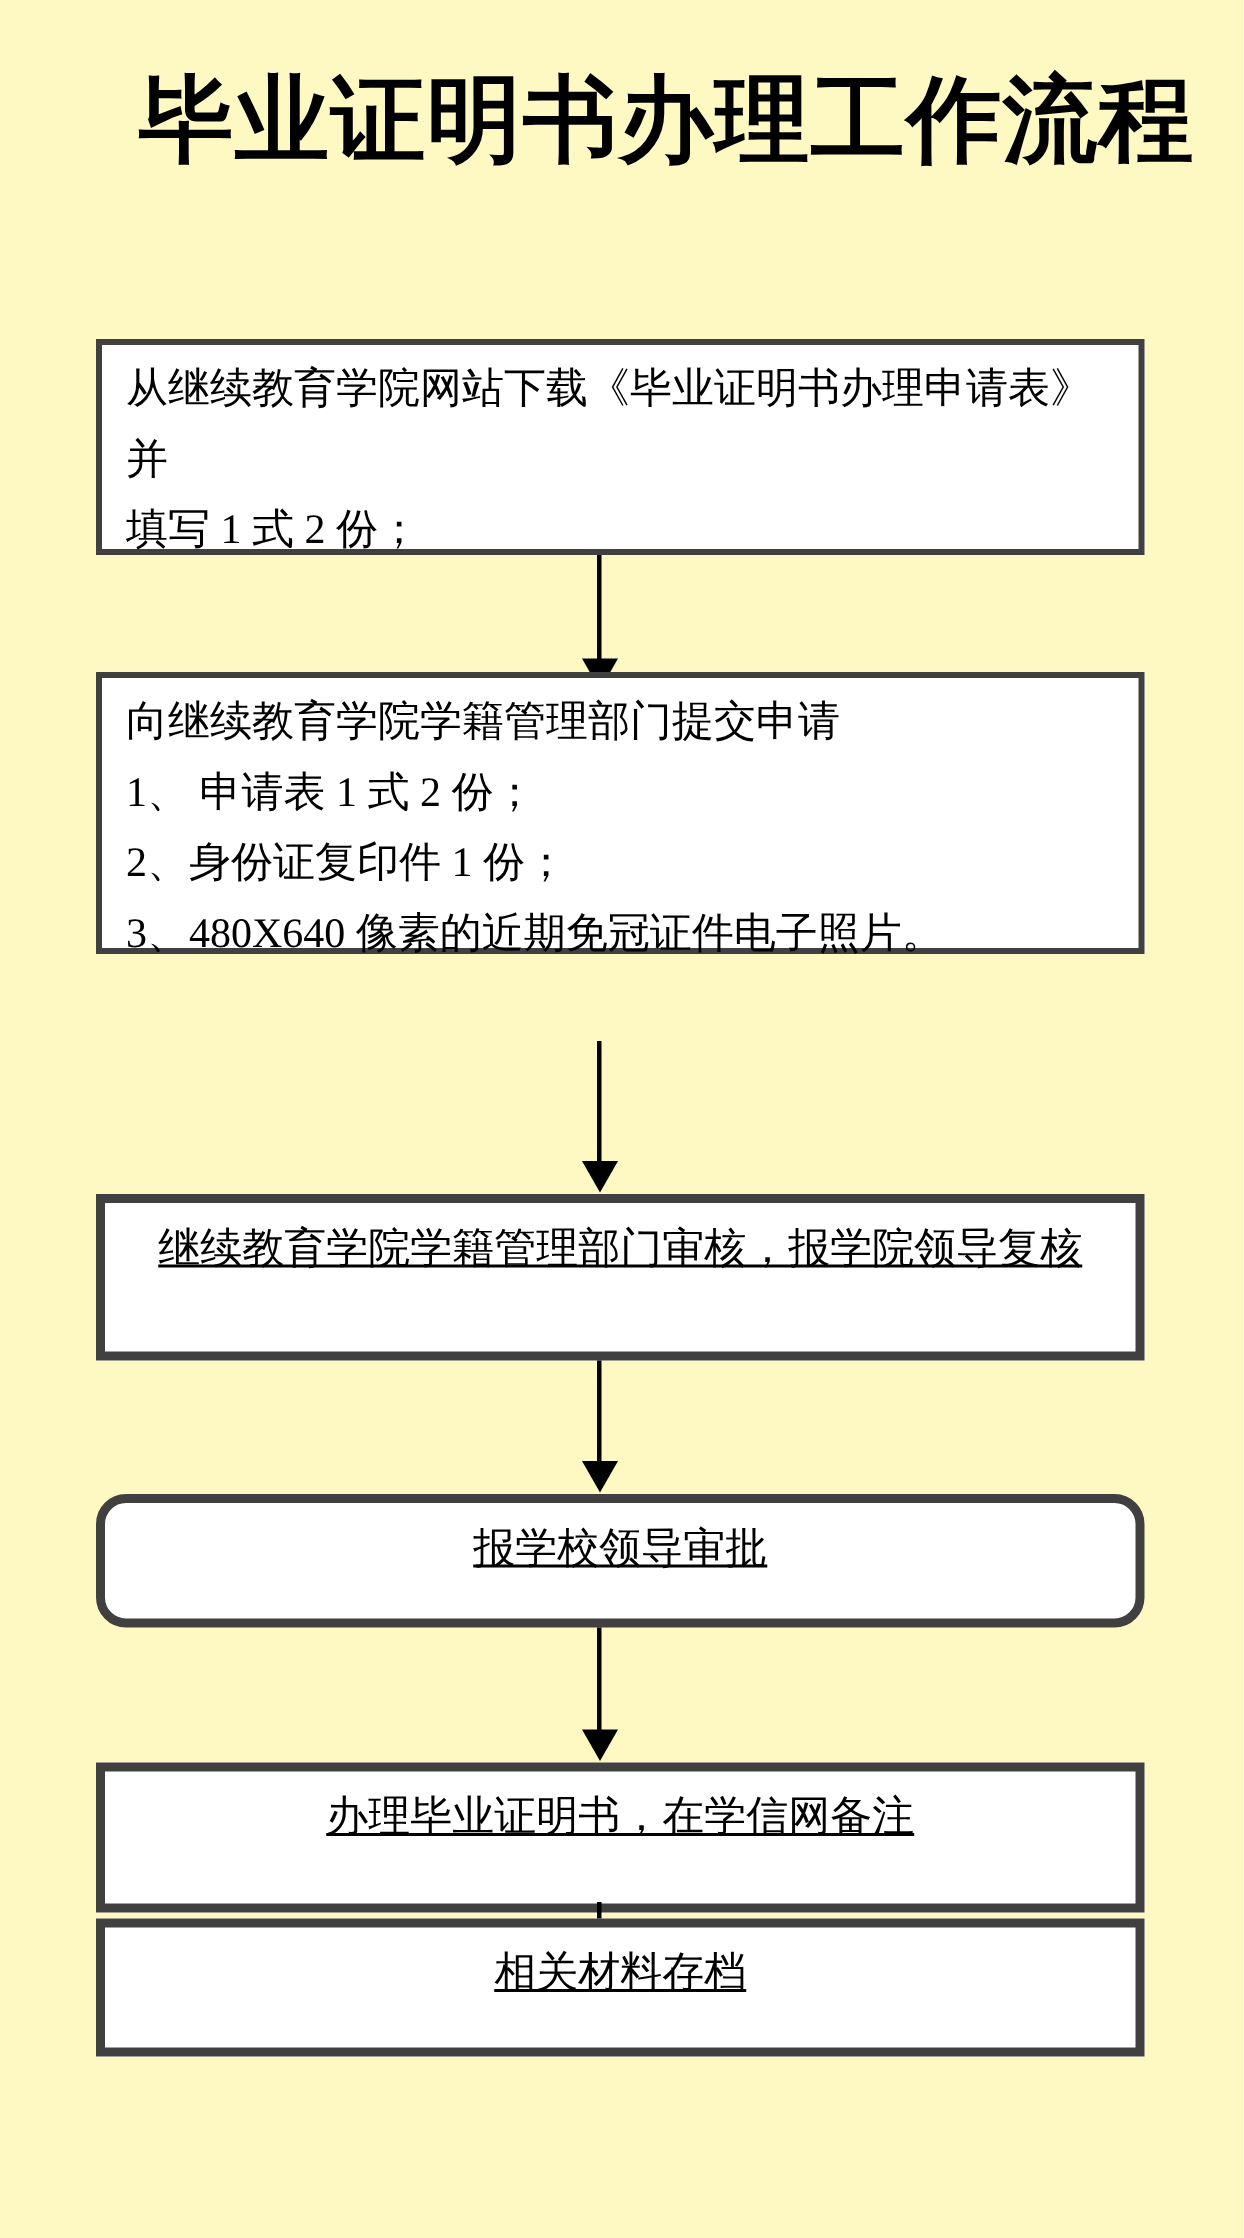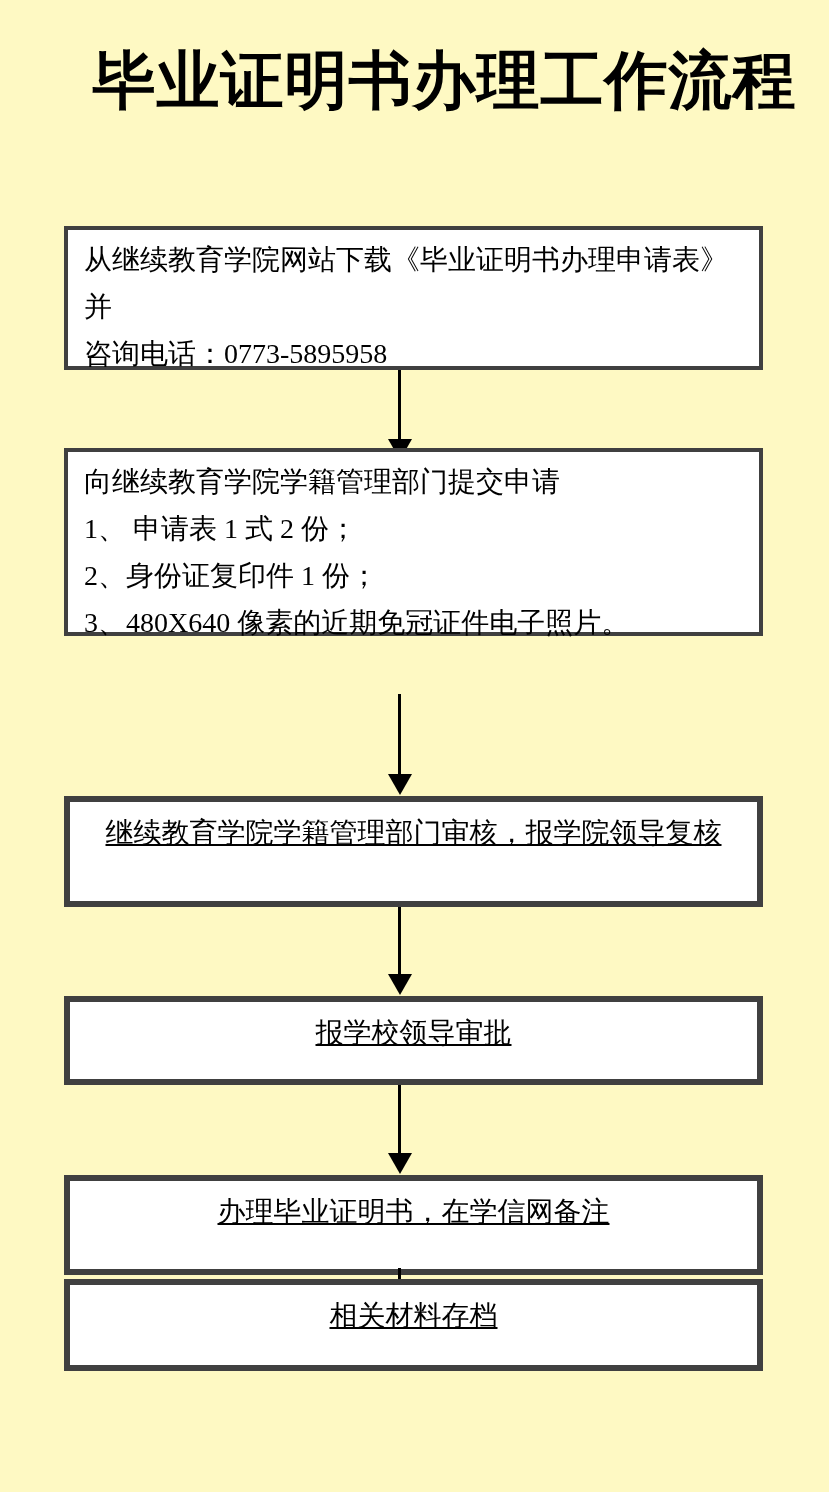--- a/index.html
+++ b/index.html
@@ -38,21 +38,21 @@
     border: 6px solid #404040;
     background: #ffffff;
     font-size: 28px;
     line-height: 47px;
   }
   .align-left   { text-align: left;   padding: 6px 18px 0 16px; }
   .align-center { text-align: center; padding: 7px 10px 0 10px; text-decoration: underline; }
   .box1 { top: 226px;  height: 144px; border-width: 4px; }
   .box2 { top: 448px;  height: 188px; border-width: 4px; }
   .box3 { top: 796px;  height: 111px; }
-  .box4 { top: 996px;  height: 89px;  }
+  .box4 { top: 996px;  height: 89px; border-radius: 20px;  }
   .box5 { top: 1175px; height: 100px; text-align: center;  }
   .box6 { top: 1279px; height: 92px;  }
   .line { white-space: pre-wrap; }
 
   .arrow {
     position: absolute;
     left: 388px;
     width: 24px;
   }
   .arrow .stem {
@@ -81,21 +81,21 @@
 </style>
 </head>
 <body>
 
 <div class="page">
 
   <h1 class="title">毕业证明书办理工作流程</h1>
 
   <div class="box box1 align-left">
     <div class="line">从继续教育学院网站下载《毕业证明书办理申请表》并</div>
-    <div class="line">咨询电话：0773-5895958</div>
+    <div class="line">填写 1 式 2 份；</div>
   </div>
 
   <div class="arrow arrow1">
     <div class="stem"></div>
     <div class="head"></div>
   </div>
 
   <div class="box box2 align-left">
     <div class="line">向继续教育学院学籍管理部门提交申请</div>
     <div class="line">1、 申请表 1 式 2 份；</div>

